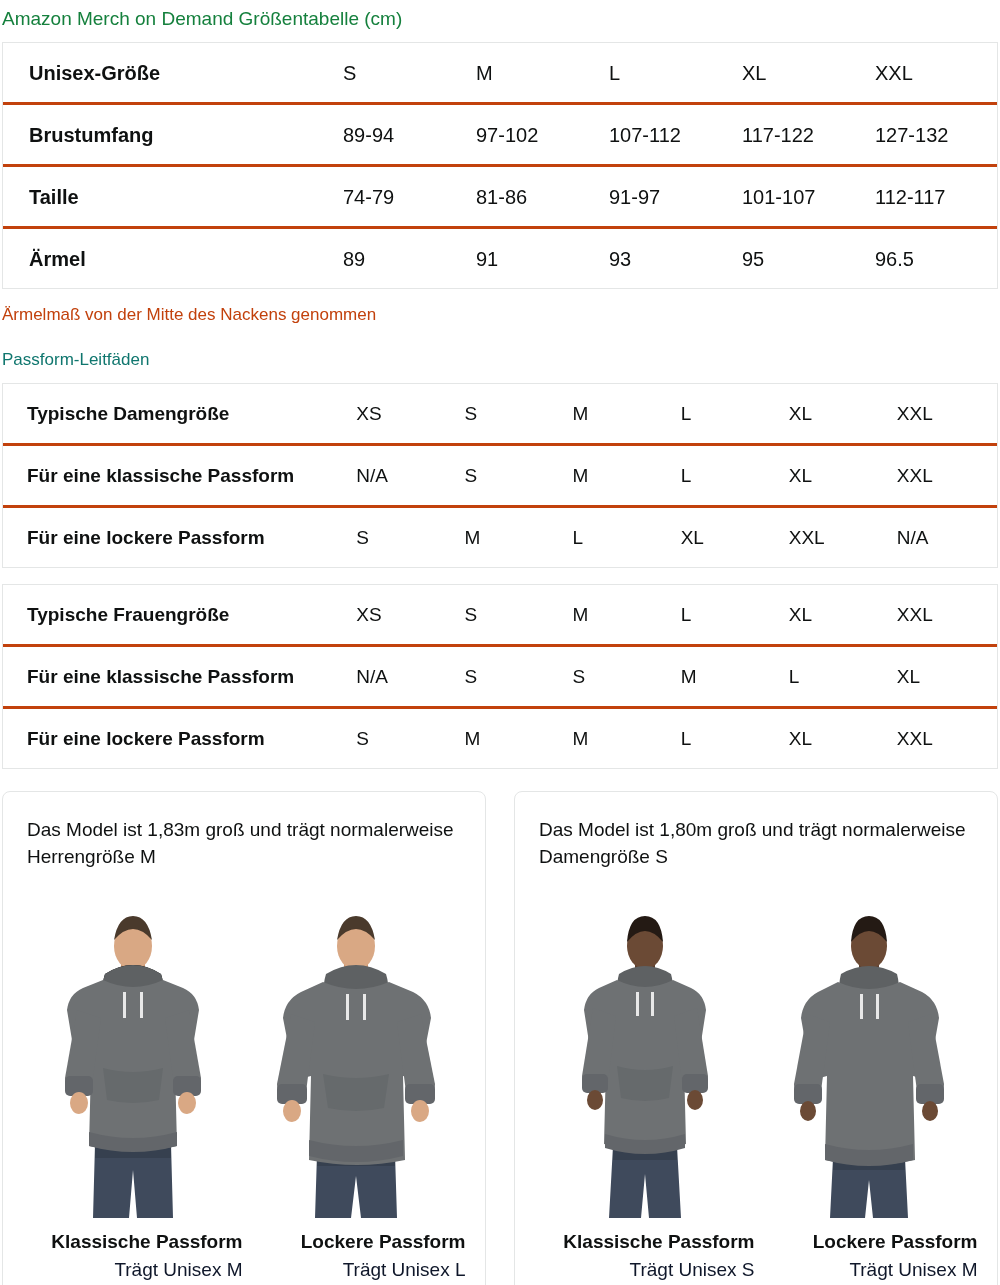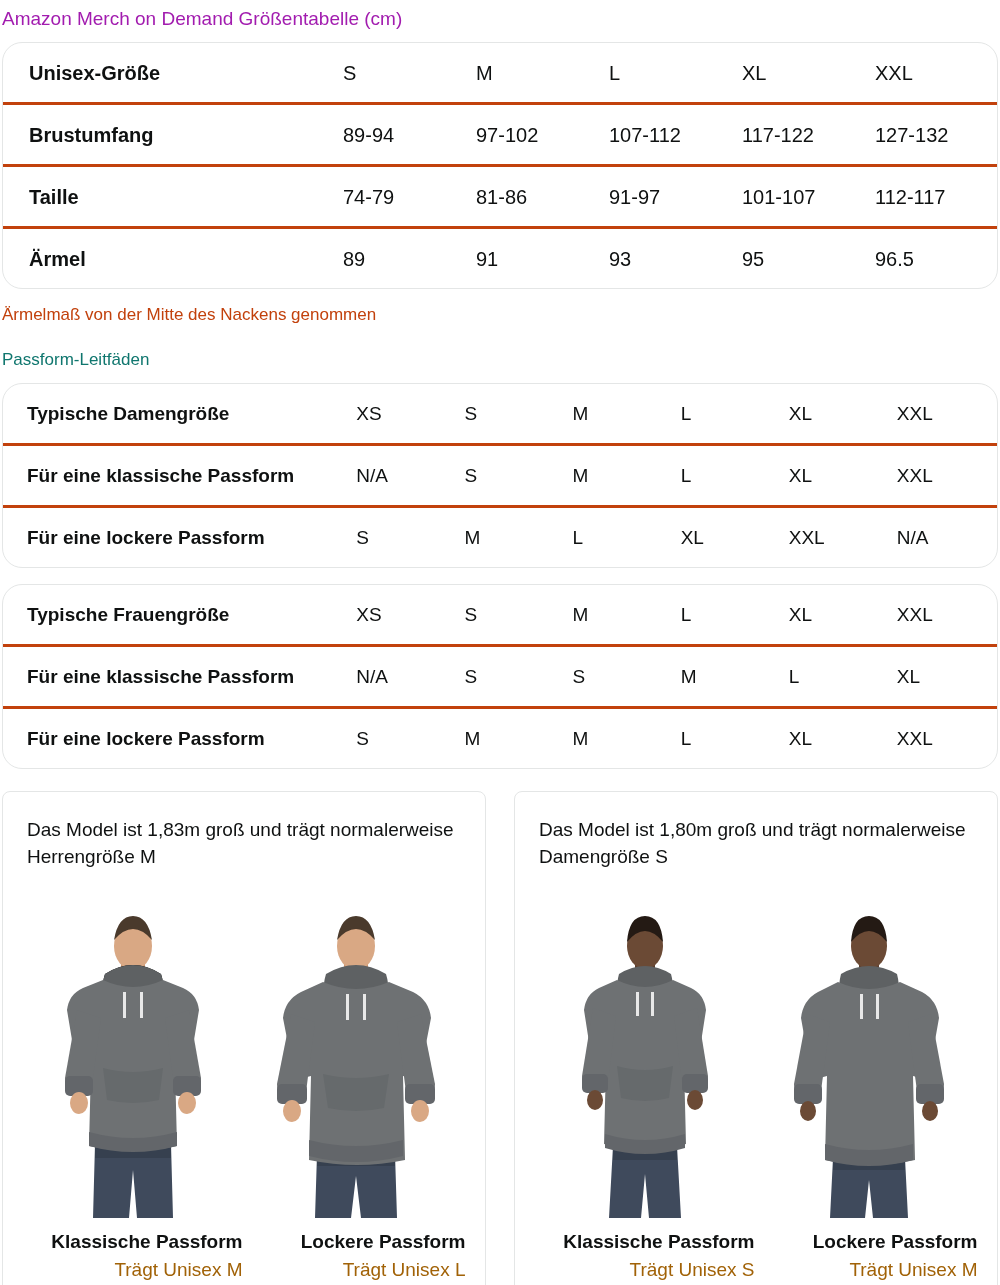--- a/index.html
+++ b/index.html
@@ -17,29 +17,29 @@
   }
   .page {
     width: 1000px;
     padding: 0;
     position: relative;
   }
 
   .page-title {
     font-size: 19px;
     line-height: 26px;
-    color: #a21caf;
+    color: #15803d;
     padding: 6px 16px 10px 2px;
     font-weight: 400;
   }
 
   
   .table-card {
     border: 1px solid #e4e6e6;
-    border-radius: 20px;
+    border-radius: 0;
     overflow: hidden;
     background: #fff;
     width: 996px;
     margin: 0 0 0 2px;
   }
   table.size-table {
     border-collapse: collapse;
     width: 100%;
     table-layout: fixed;
   }
@@ -144,21 +144,21 @@
   .fit-label .t1 {
     font-size: 19px;
     font-weight: 700;
     line-height: 28px;
     color: #0f1111;
   }
   .fit-label .t2 {
     font-size: 19px;
     font-weight: 400;
     line-height: 28px;
-    color: #a16207;
+    color: #0f172a;
   }
 </style>
 </head>
 <body>
 
 <div class="page">
 
   <div class="page-title">Amazon Merch on Demand Größentabelle (cm)</div>
 
   <div class="table-card">

